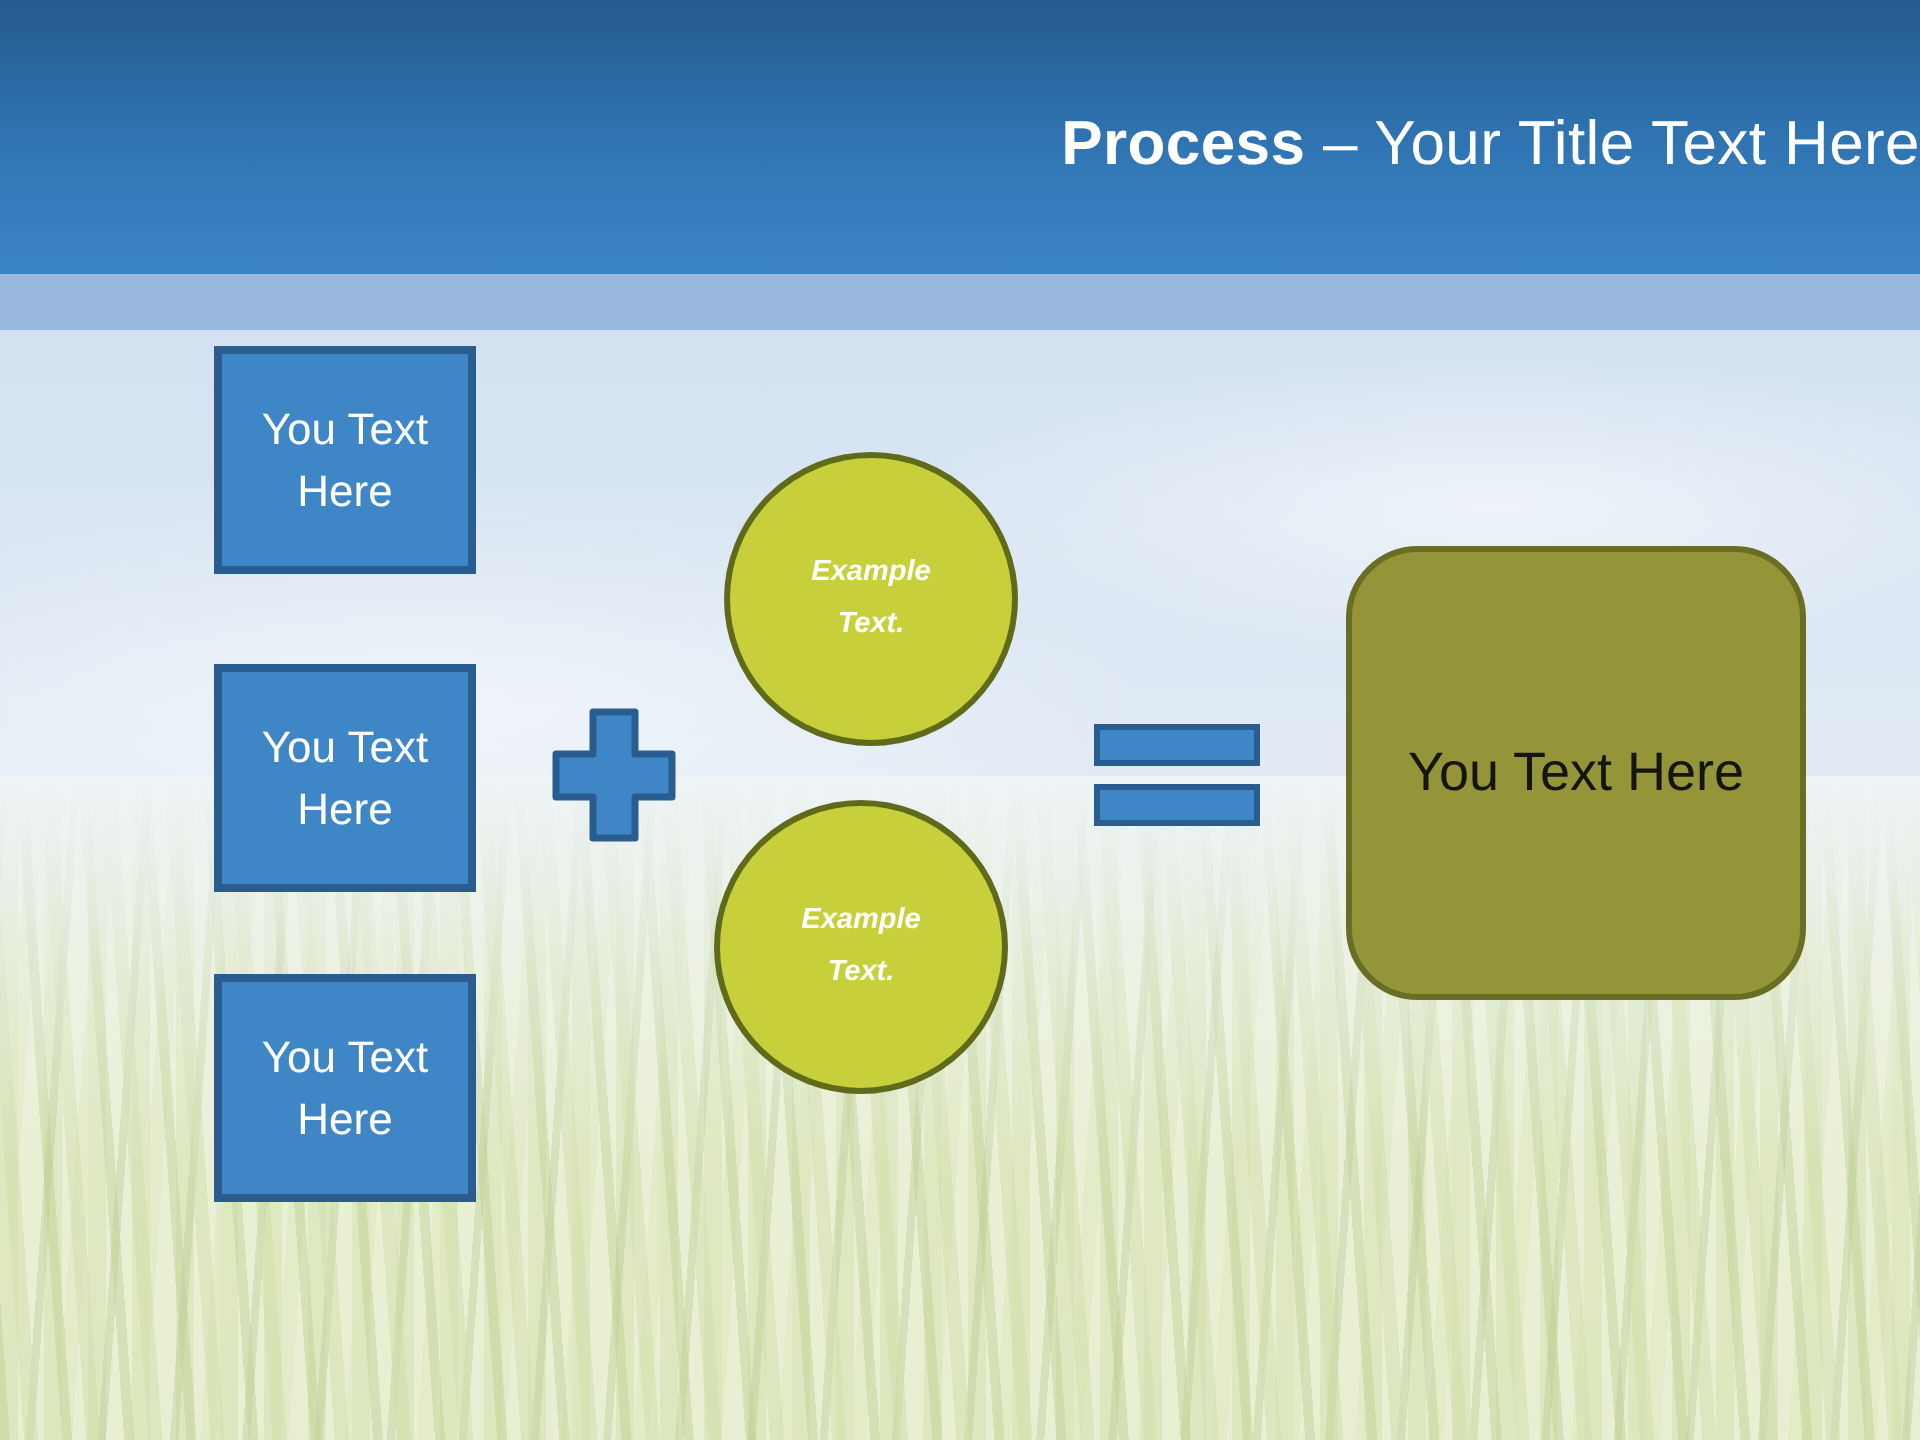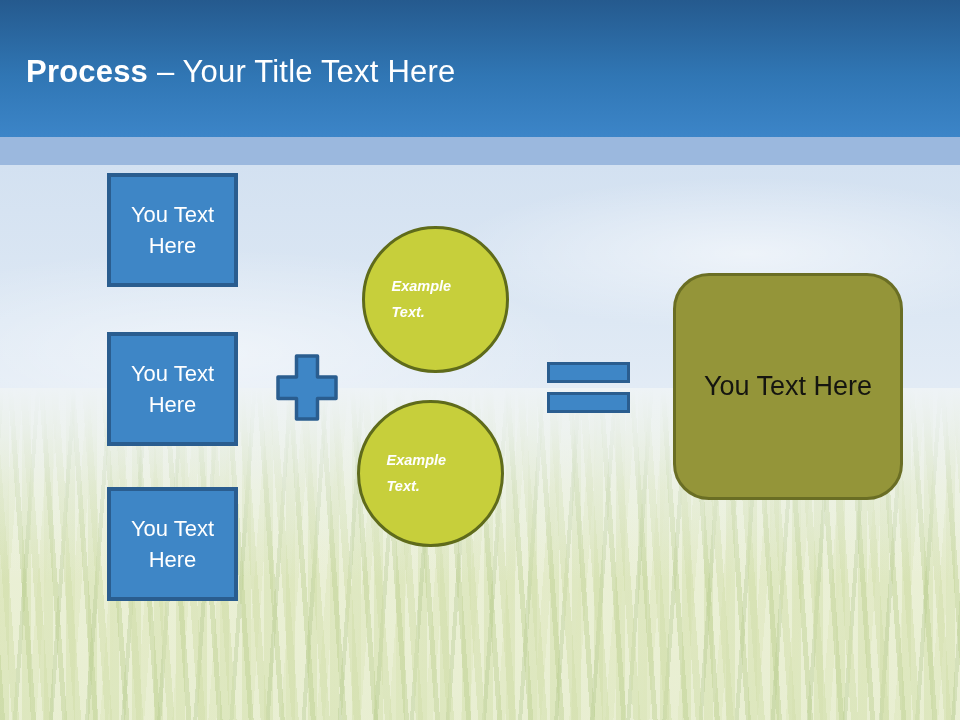--- a/index.html
+++ b/index.html
@@ -50,21 +50,21 @@
       #eef3f6 0%, rgba(238,243,246,0.78) 12%,
       rgba(238,243,246,0.38) 30%, rgba(238,243,246,0) 58%);
   }
   
   .title-bar {
     position:absolute; left:0; top:0; width:960px; height:137px; z-index:4;
     background:linear-gradient(180deg, var(--header-top) 0%, #3076b4 55%, var(--header-bottom) 100%);
   }
   .slide-title {
     position:absolute; left:0; top:54px; width:100%; padding-left:26px;
-    text-align:left; color:var(--title-text);
+    text-align:right; color:var(--title-text);
     font-size:31px; font-weight:normal; letter-spacing:0.2px; white-space:nowrap;
   }
   .title-bold { font-weight:bold; }
   .subband {
     position:absolute; left:0; top:137px; width:960px; height:28px; z-index:4;
     background:var(--subband);
   }
   
   .input-box {
     position:absolute; left:107px; width:131px; height:114px; z-index:5;
@@ -94,21 +94,21 @@
     border:3px solid var(--shape-blue-border);
   }
   .equals-bar + .equals-bar { margin-top:9px; }
   
   .example-circle {
     position:absolute; width:147px; height:147px; z-index:5;
     background:var(--circle-fill);
     border:3.5px solid var(--circle-border);
     border-radius:50%;
     display:flex; align-items:center; justify-content:center;
-    color:#ffffff;
+    text-align:center; color:#ffffff;
     font-weight:bold; font-style:italic;
     font-size:14.5px; line-height:1.75;
   }
   .circle-1 { left:362px; top:226px; }
   .circle-2 { left:357px; top:400px; }
   .circle-label { display:block; width:88px; }
   
   .result-box {
     position:absolute; left:673px; top:273px; width:230px; height:227px; z-index:5;
     background:var(--result-fill);

